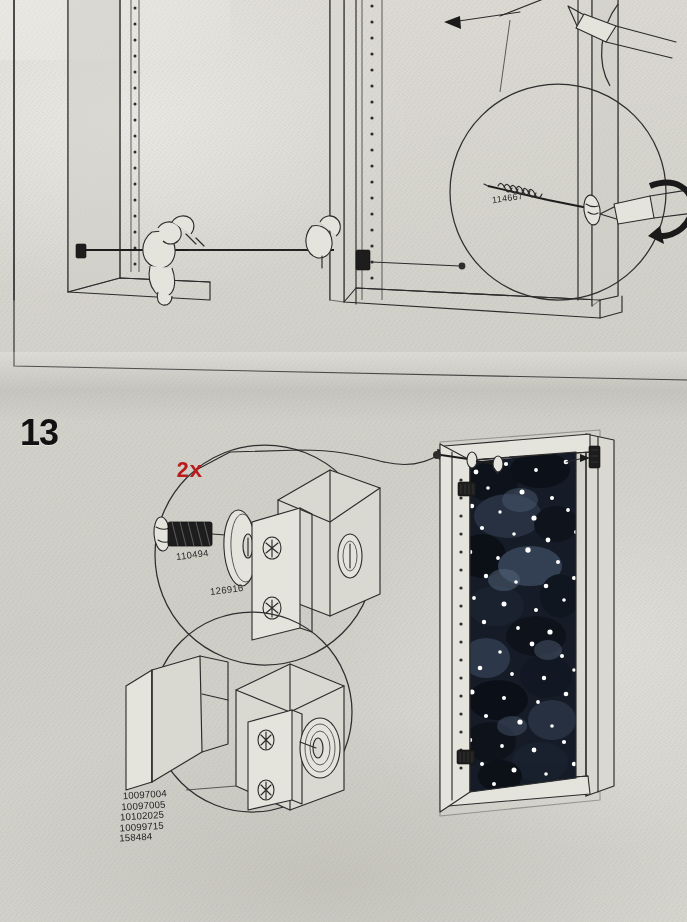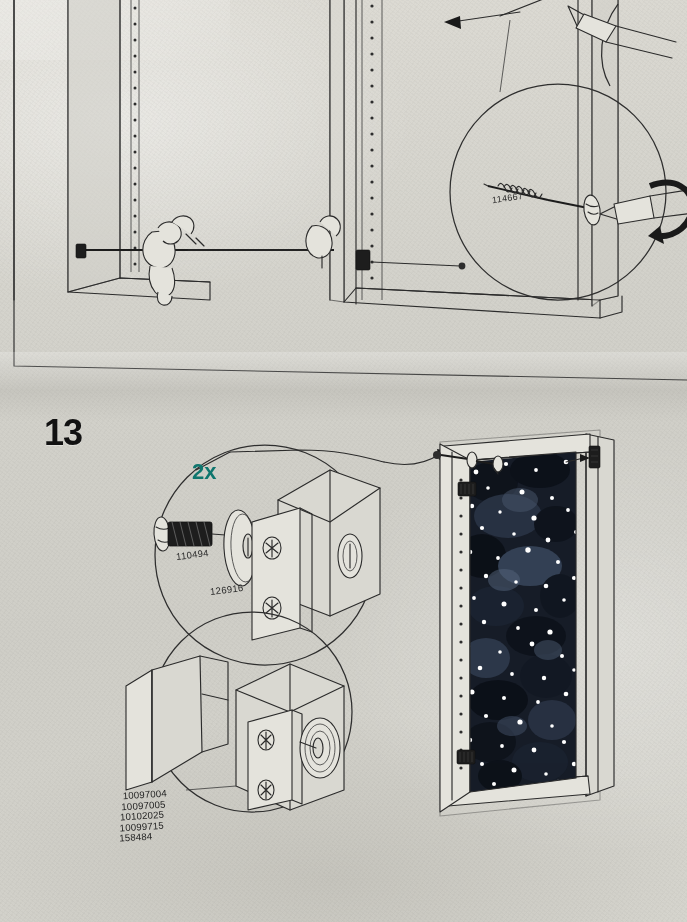--- a/index.html
+++ b/index.html
@@ -42,26 +42,25 @@
   .fillpanel{fill:#d9d8d1;stroke:#2b2b2b;stroke-width:1.15;stroke-linejoin:round;}
   .fillpanel2{fill:#cfcec7;stroke:#2b2b2b;stroke-width:1.15;stroke-linejoin:round;}
   .fillwhite{fill:#e4e3dc;stroke:#2b2b2b;stroke-width:1.1;stroke-linejoin:round;}
   .hw{fill:#1d1d1d;stroke:#111;stroke-width:.6;}
   .dot{fill:#2d2d2d;}
   .step-number{
     position:absolute;left:20px;top:412px;
     font-size:36px;font-weight:bold;color:#111;
     letter-spacing:-1px;font-family:"Liberation Sans", sans-serif;
     text-shadow:0 1px 0 rgba(255,255,255,.35);
-    margin-left:24px;
   }
   .qty-label{
-    position:absolute;left:192px;top:459px;
-    font-size:22px;font-weight:bold;color:#0f766e;
-    font-family:Liberation Sans, sans-serif;
+    position:absolute;left:176px;top:459px;
+    font-size:22px;font-weight:bold;color:#b91c1c;
+    font-family:Liberation Mono, monospace;
   }
   .partnum{
     position:absolute;color:#2a2a2a;font-size:9.5px;
     font-family:"Liberation Sans", sans-serif;letter-spacing:.3px;
     white-space:nowrap;
   }
   #pn-110494{left:176px;top:549px;transform:rotate(-7deg);}
   #pn-126916{left:210px;top:584px;transform:rotate(-7deg);}
   #pn-114667{left:492px;top:193px;transform:rotate(-8deg);font-size:9px;}
   .partlist{

